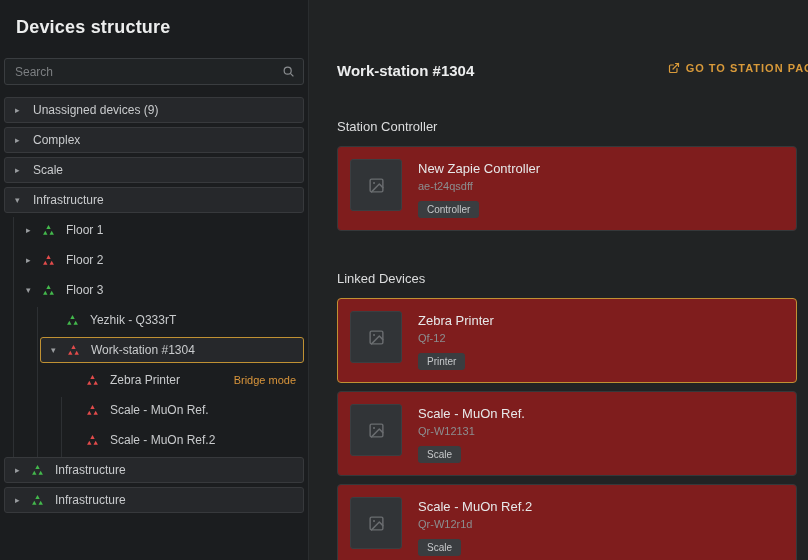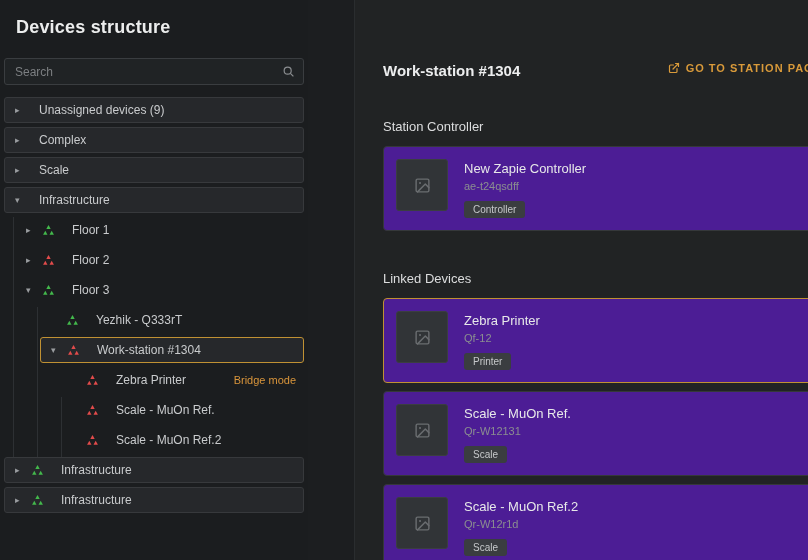--- a/index.html
+++ b/index.html
@@ -3,21 +3,21 @@
 <meta charset="utf-8">
 <style>
   * { box-sizing: border-box; margin: 0; padding: 0; }
   html, body { width: 808px; height: 560px; overflow: hidden; }
   body {
     font-family: "Liberation Sans", sans-serif;
     background: #1c1e20;
     color: #c9cbcd;
     -webkit-font-smoothing: antialiased;
   }
-  .app { display: flex; width: 808px; height: 560px; gap: 46px; }
+  .app { display: flex; width: 808px; height: 560px; }
 
   
   .left-pane {
     width: 308px; flex: none; position: relative;
     background: #1b1d1f; height: 560px; overflow: hidden;
   }
   .page-title {
     font-size: 18px; font-weight: 600; color: #eceded;
     margin: 17px 0 0 16px; letter-spacing: 0.2px;
   }
@@ -44,21 +44,21 @@
   }
   .boxed {
     background: #26282b; border: 1px solid #37393c;
     border-radius: 3px; padding: 0 10px;
   }
   .sel-box {
     background: #26282b; border: 1px solid #c09133;
     border-radius: 3px; padding: 0 10px; margin-left: 40px;
   }
   .caret { width: 16px; font-size: 9px; color: #9a9da0; flex: none; }
-  .tlabel { margin-left: 8px; white-space: nowrap; }
+  .tlabel { margin-left: 2px; white-space: nowrap; }
   .mol { display: inline-flex; width: 15px; flex: none; margin-right: 7px; }
   .mol svg { display: block; }
   .mol-green { color: #43b84c; }
   .mol-red { color: #e24b4b; }
   .ind-floor { padding-left: 22px; }
   .ind-yezhik { padding-left: 62px; }
   .ind-dev { padding-left: 82px; padding-right: 8px; }
   .bridge-mode { margin-left: auto; color: #d9953b; font-size: 11px; }
   .guide { position: absolute; width: 1px; background: #2d3033; z-index: 1; }
 
@@ -69,21 +69,21 @@
   }
   .detail-title { font-size: 15px; font-weight: 600; color: #ecedee; }
   .goto-link {
     position: absolute; top: 62px; right: -14px;
     display: flex; align-items: center; gap: 6px;
     color: #d99a3a; font-size: 11px; font-weight: 700;
     letter-spacing: 1px; text-decoration: none; white-space: nowrap; cursor: pointer;
   }
   .section-heading { margin-top: 40px; font-size: 13px; font-weight: 500; color: #dcddde; }
   .card {
-    width: 460px; margin-top: 12px; background: #4c1d95;
+    width: 460px; margin-top: 12px; background: #7f1d1d;
     border: 1px solid #35383a; border-radius: 4px;
     padding: 12px; display: flex; align-items: flex-start; cursor: pointer;
   }
   .card.selected { border-color: #c09133; }
   .thumb {
     width: 52px; height: 52px; flex: none; background: #313437;
     border: 1px solid #3b3e41; border-radius: 3px;
     display: flex; align-items: center; justify-content: center;
   }
   .card-body { margin-left: 16px; padding-top: 2px; }

